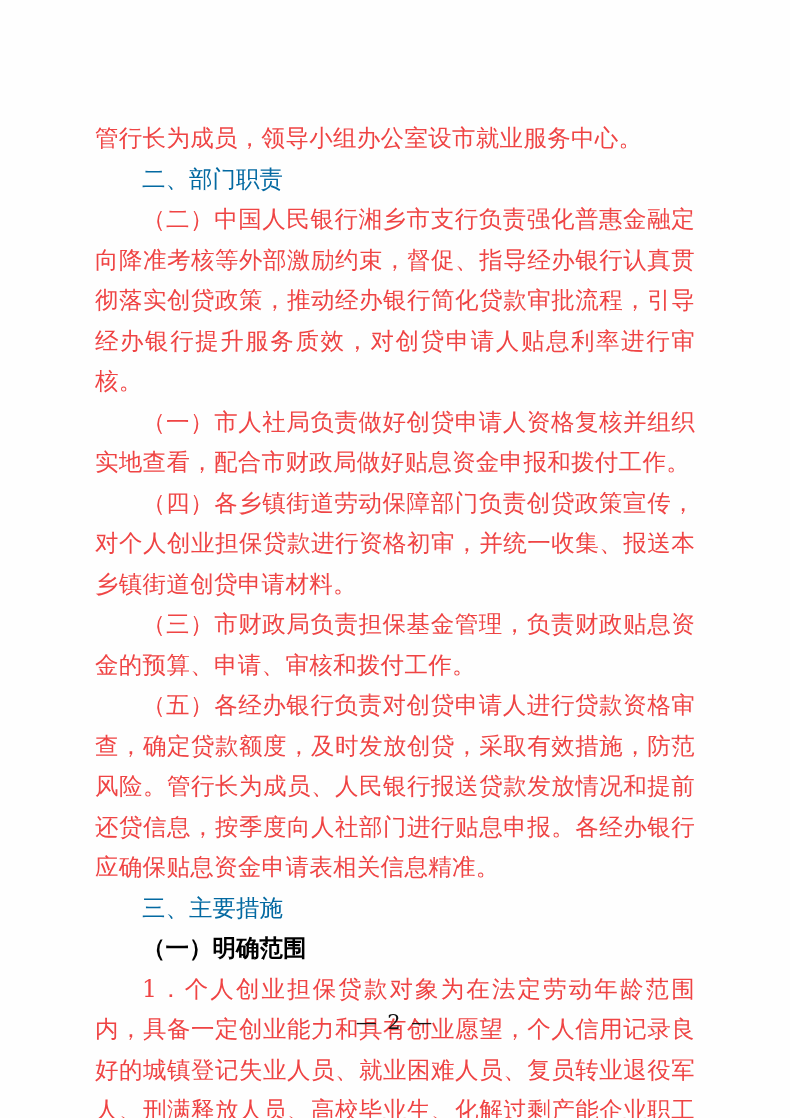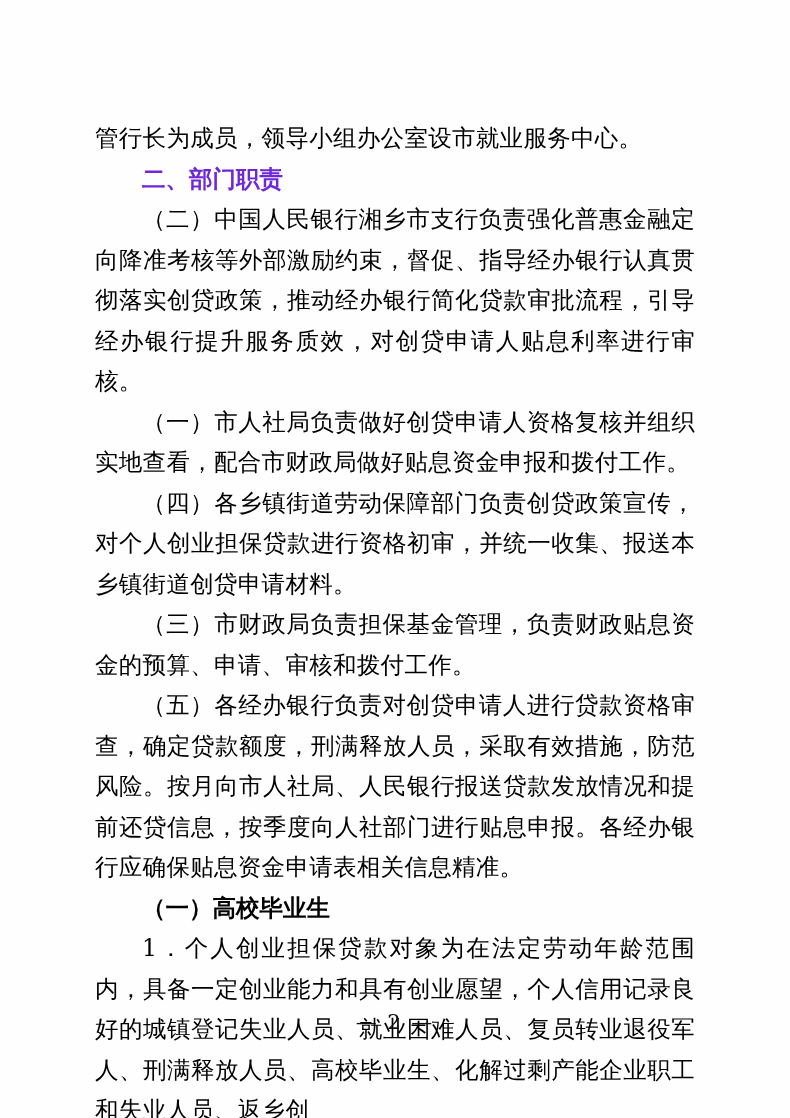--- a/index.html
+++ b/index.html
@@ -29,32 +29,32 @@
     top: 118px;
     width: 600px;
   }
   .para {
     font-size: 23.5px;
     line-height: 40.5px;
     letter-spacing: 0.3px;
     text-align: justify;
     text-justify: inter-ideograph;
     margin: 0;
-    color: #000000;
+    color: #ef4444;
   }
   .indent2 {
     text-indent: 47px;
   }
   .heading {
     font-size: 23.5px;
     line-height: 40.5px;
-    font-weight: bold;
+    font-weight: normal;
     text-indent: 47px;
     margin: 0;
-    color: #6d28d9;
+    color: #0369a1;
     font-family: "DejaVu Sans", "Liberation Sans", sans-serif;
   }
   .heading-serifbold {
     font-size: 23.5px;
     line-height: 40.5px;
     font-weight: bold;
     text-indent: 47px;
     margin: 0;
     color: #000;
     font-family: "DejaVu Serif", "Liberation Serif", serif;
@@ -82,23 +82,24 @@
     <p class="heading">二、部门职责</p>
 
     <p class="para indent2">（二）中国人民银行湘乡市支行负责强化普惠金融定向降准考核等外部激励约束，督促、指导经办银行认真贯彻落实创贷政策，推动经办银行简化贷款审批流程，引导经办银行提升服务质效，对创贷申请人贴息利率进行审核。</p>
 
     <p class="para indent2">（一）市人社局负责做好创贷申请人资格复核并组织实地查看，配合市财政局做好贴息资金申报和拨付工作。</p>
 
     <p class="para indent2">（四）各乡镇街道劳动保障部门负责创贷政策宣传，对个人创业担保贷款进行资格初审，并统一收集、报送本乡镇街道创贷申请材料。</p>
 
     <p class="para indent2">（三）市财政局负责担保基金管理，负责财政贴息资金的预算、申请、审核和拨付工作。</p>
 
-    <p class="para indent2">（五）各经办银行负责对创贷申请人进行贷款资格审查，确定贷款额度，刑满释放人员，采取有效措施，防范风险。按月向市人社局、人民银行报送贷款发放情况和提前还贷信息，按季度向人社部门进行贴息申报。各经办银行应确保贴息资金申请表相关信息精准。</p>
+    <p class="para indent2">（五）各经办银行负责对创贷申请人进行贷款资格审查，确定贷款额度，及时发放创贷，采取有效措施，防范风险。管行长为成员、人民银行报送贷款发放情况和提前还贷信息，按季度向人社部门进行贴息申报。各经办银行应确保贴息资金申请表相关信息精准。</p>
 
+    <p class="heading">三、主要措施</p>
 
-    <p class="heading-serifbold">（一）高校毕业生</p>
+    <p class="heading-serifbold">（一）明确范围</p>
 
     <p class="para indent2">1．个人创业担保贷款对象为在法定劳动年龄范围内，具备一定创业能力和具有创业愿望，个人信用记录良好的城镇登记失业人员、就业困难人员、复员转业退役军人、刑满释放人员、高校毕业生、化解过剩产能企业职工和失业人员、返乡创</p>
 
   </div>
 
   <div class="footer">— 2 —</div>
 </div>
 
 </body></html>

